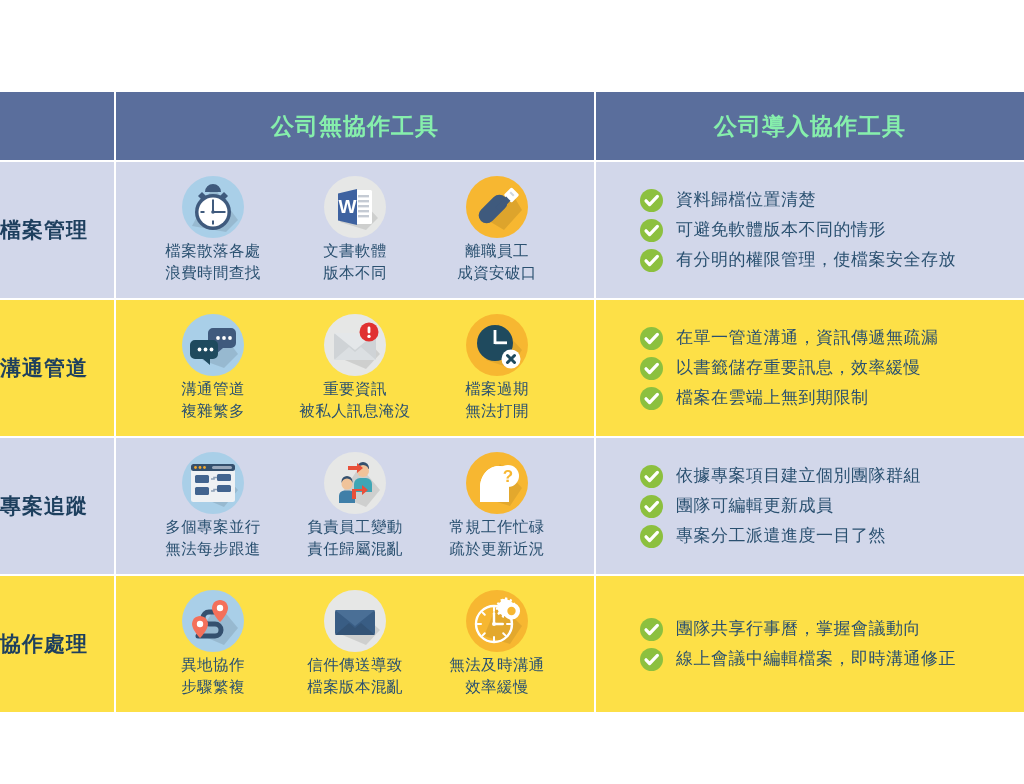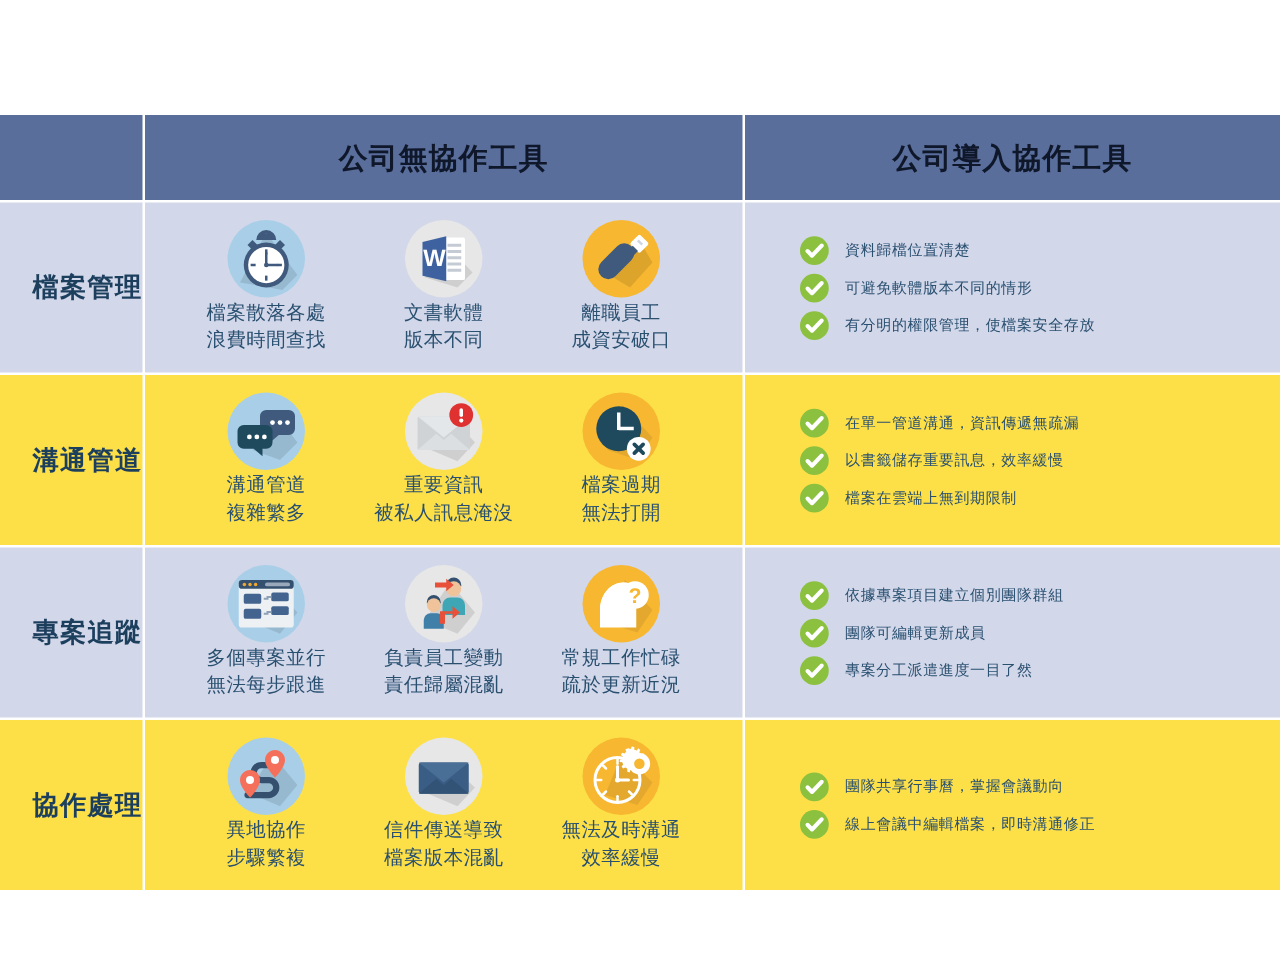--- a/index.html
+++ b/index.html
@@ -25,42 +25,42 @@
   
   thead th{
     padding:0;
     border:2px solid #ffffff;
     height:68px;
     vertical-align:middle;
   }
   th.h-blank{background:#5a6e9c;border-left:none;}
   th.h-bad,th.h-good{
     background:#5a6e9c;
-    color:#0f172a;
+    color:#86efac;
     font-size:23px;
     font-weight:700;
     letter-spacing:1px;
     text-align:center;
   }
   th.h-good{border-right:none;}
 
   
   tbody td{
     padding:0;
     border:2px solid #ffffff;
     vertical-align:middle;
   }
   tr.shade td{background:#d2d7ea;}
   tr.plain td{background:#fde047;}
   tbody tr td:first-child{border-left:none;}
   tbody tr td:last-child{border-right:none;}
   tbody tr:last-child td{border-bottom:none;}
 
   td.rowlabel{
-    text-align:right;
+    text-align:left;
     color:#1d3f5e;
     font-size:21px;
     font-weight:700;
     letter-spacing:1px;
   }
 
   
   .baditems{
     display:flex;
     justify-content:space-around;
@@ -107,21 +107,21 @@
   .chk{
     flex:0 0 auto;
     width:23px;height:23px;
     border-radius:50%;
     background:#8cc03f;
     position:relative;
     margin-right:13px;
   }
   .chk svg{position:absolute;left:0;top:0;}
   .good-txt{
-    font-size:12px;
+    font-size:17px;
     color:#2a5070;
     letter-spacing:.5px;
     line-height:1.2;
   }
 </style>
 </head>
 <body>
 
 <div class="sheet">
 

